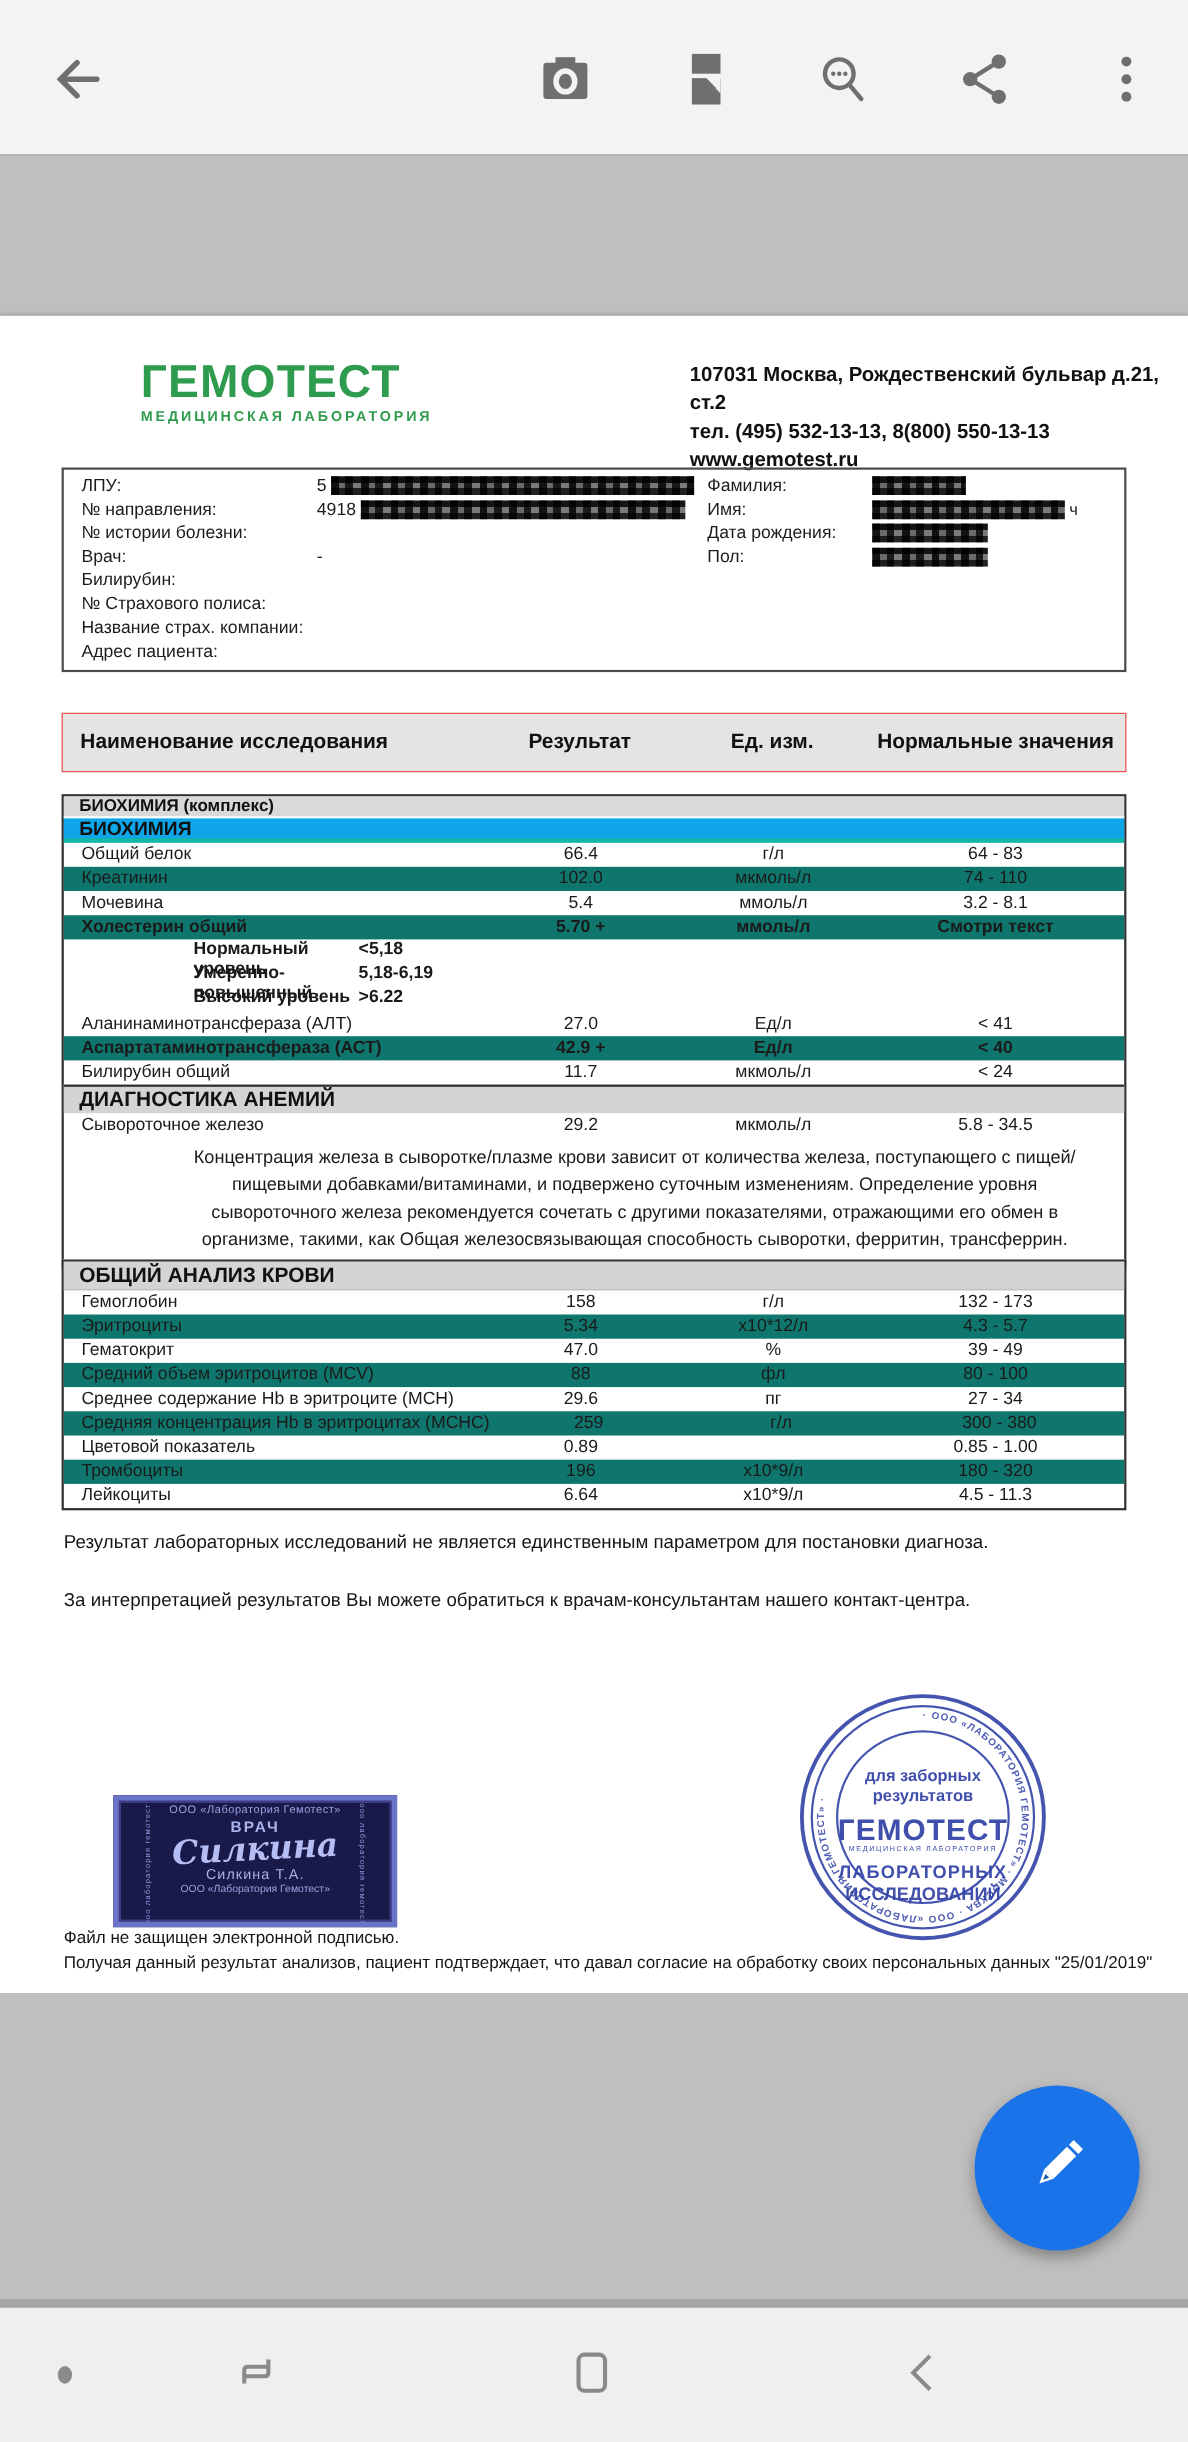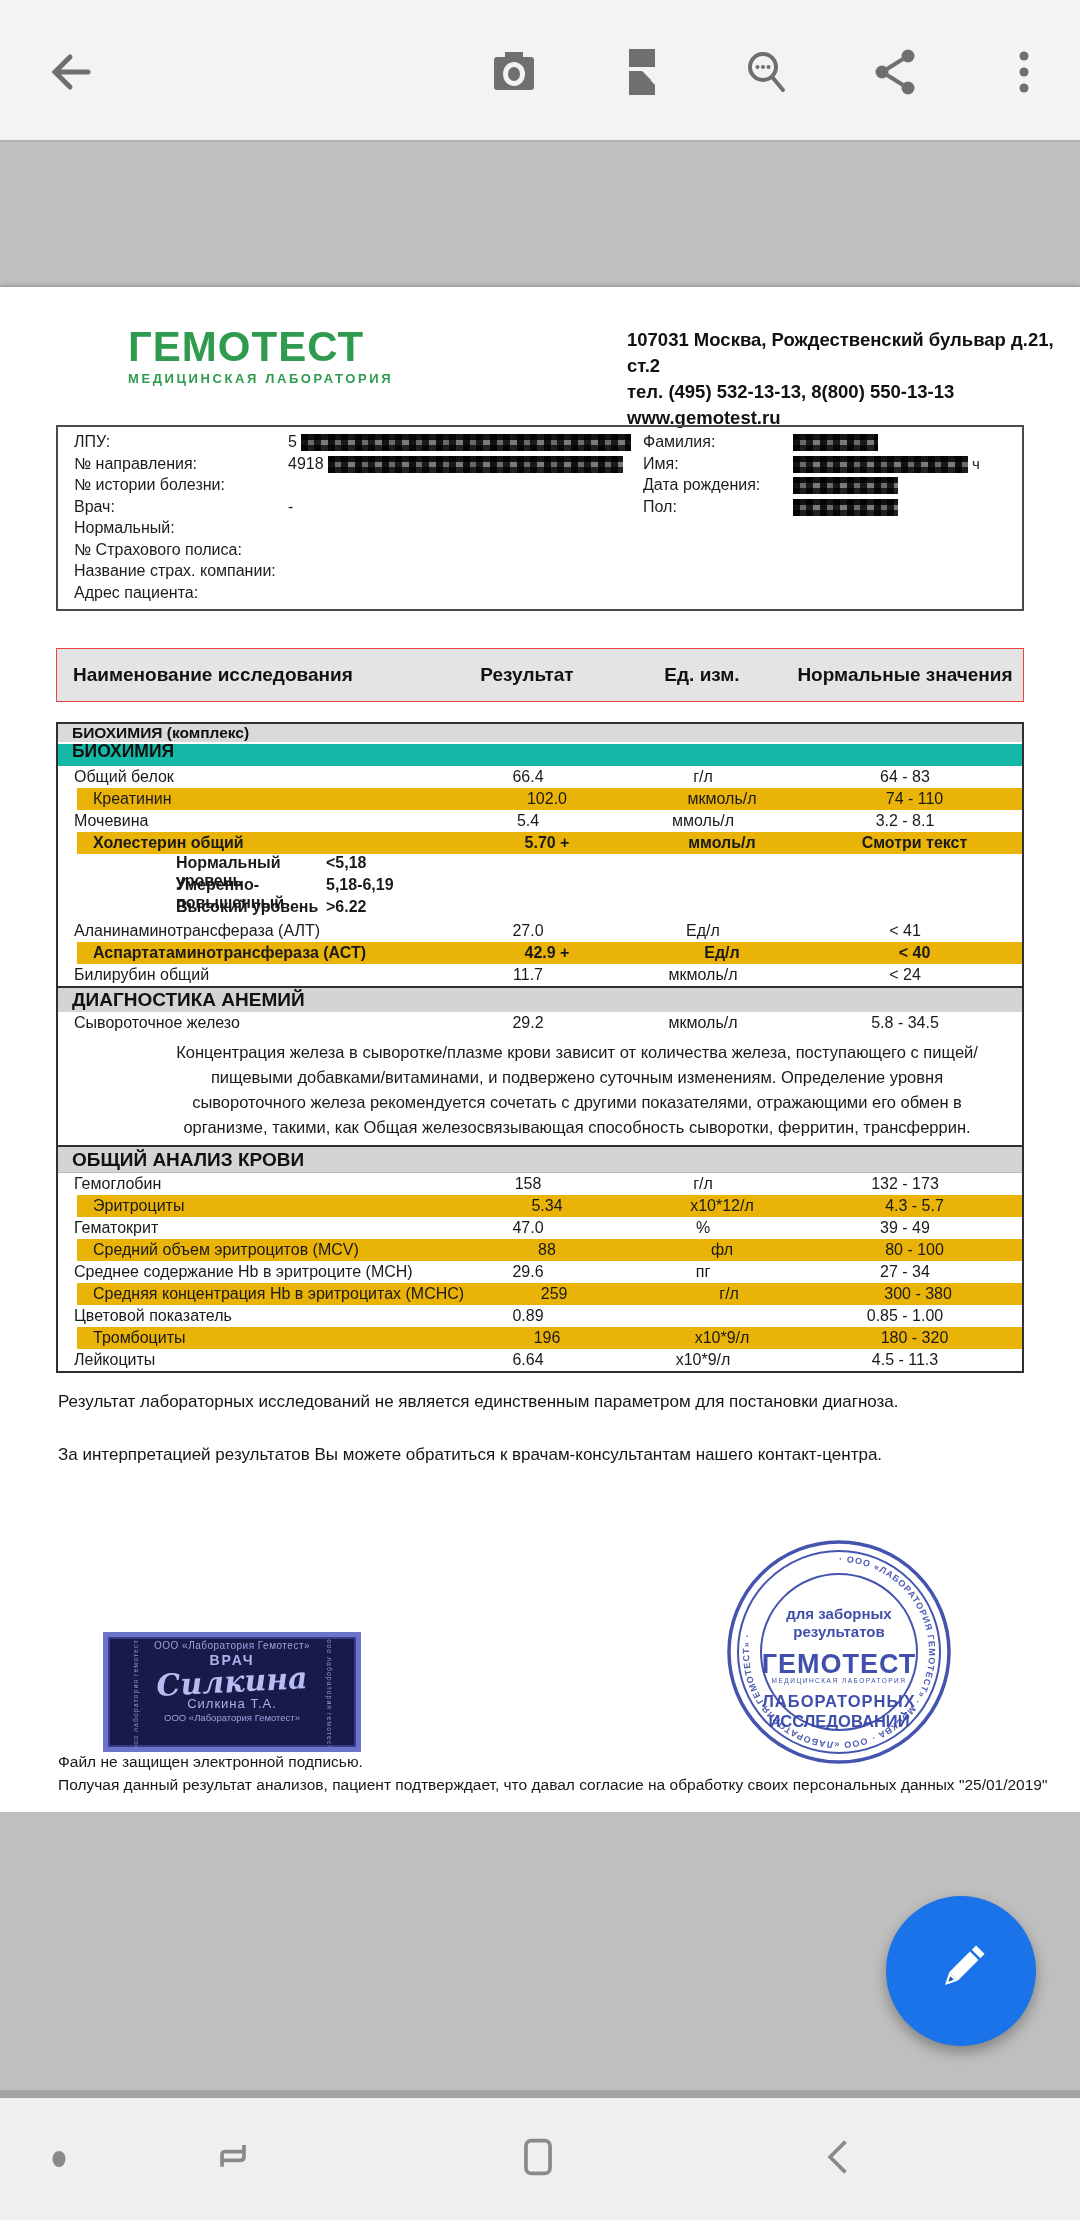--- a/index.html
+++ b/index.html
@@ -42,25 +42,25 @@
     background-blend-mode:multiply;}
   .suffix{font-size:15px;color:#222;margin-left:4px;}
 
   
   .cols-box{position:absolute;left:56px;top:361px;width:968px;height:54px;border:1px solid #ef4444;background:#e4e4e4;box-sizing:border-box;display:flex;align-items:center;font-weight:bold;font-size:19px;color:#111;}
   .tbox{position:absolute;left:56px;width:968px;border:2px solid #2f2f2f;background:#fff;box-sizing:border-box;}
   .tbox1{top:435px;}
   .tbox2{top:858px;}
   .bar{font-weight:bold;color:#111;padding-left:14px;box-sizing:border-box;display:flex;align-items:center;}
   .bar1{height:20px;font-size:15.5px;background:#d9d9d9;border-bottom:2px solid #ffffff;}
-  .bar2{height:22px;font-size:17.5px;background:#14b8a6;border-bottom:7px solid #14b8a6;}
+  .bar2{height:22px;font-size:17.5px;background:#0ea5e9;border-bottom:4px solid #14b8a6;}
   .bar3{height:26px;font-size:19px;background:#d4d4d4;border-top:2px solid #2f2f2f;}
   .barO{height:26px;font-size:19px;background:#d4d4d4;border-bottom:1px solid #bbb;}
   .trow{display:flex;align-items:center;height:22px;font-size:16px;color:#1a1a1a;}
-  .trow.shaded{background:#eab308;margin-left:19px;}
+  .trow.shaded{background:#0f766e;}
   .trow.bold{font-weight:bold;}
   .c-name{flex:0 0 380px;padding-left:16px;box-sizing:border-box;white-space:nowrap;}
   .c-res{flex:0 0 180px;text-align:center;}
   .c-unit{flex:0 0 170px;text-align:center;}
   .c-norm{flex:1;text-align:center;}
   .sub-row{display:flex;align-items:flex-start;height:22px;font-size:16px;font-weight:bold;color:#1a1a1a;}
   .s-label{flex:0 0 268px;padding-left:118px;box-sizing:border-box;}
   .note{padding:6px 44px 12px 118px;font-size:16.5px;line-height:25px;color:#1a1a1a;text-align:center;}
 
   .footnote{position:absolute;left:58px;width:960px;font-size:17px;color:#151515;}
@@ -196,21 +196,21 @@
           <div class="pr-label">Дата рождения:</div>
           <div class="pr-after"><span class="redact" style="width: 105px;"></span></div>
         </div>
         <div class="p-row">
           <div class="p-label">Врач:</div>
           <div class="p-value">-</div>
           <div class="pr-label">Пол:</div>
           <div class="pr-after"><span class="redact" style="width: 105px;"></span></div>
         </div>
         <div class="p-row">
-          <div class="p-label">Нормальный:</div>
+          <div class="p-label">Билирубин:</div>
           <div class="p-value"></div>
         </div>
         <div class="p-row">
           <div class="p-label">№ Страхового полиса:</div>
           <div class="p-value"></div>
         </div>
         <div class="p-row">
           <div class="p-label">Название страх. компании:</div>
           <div class="p-value"></div>
         </div>

